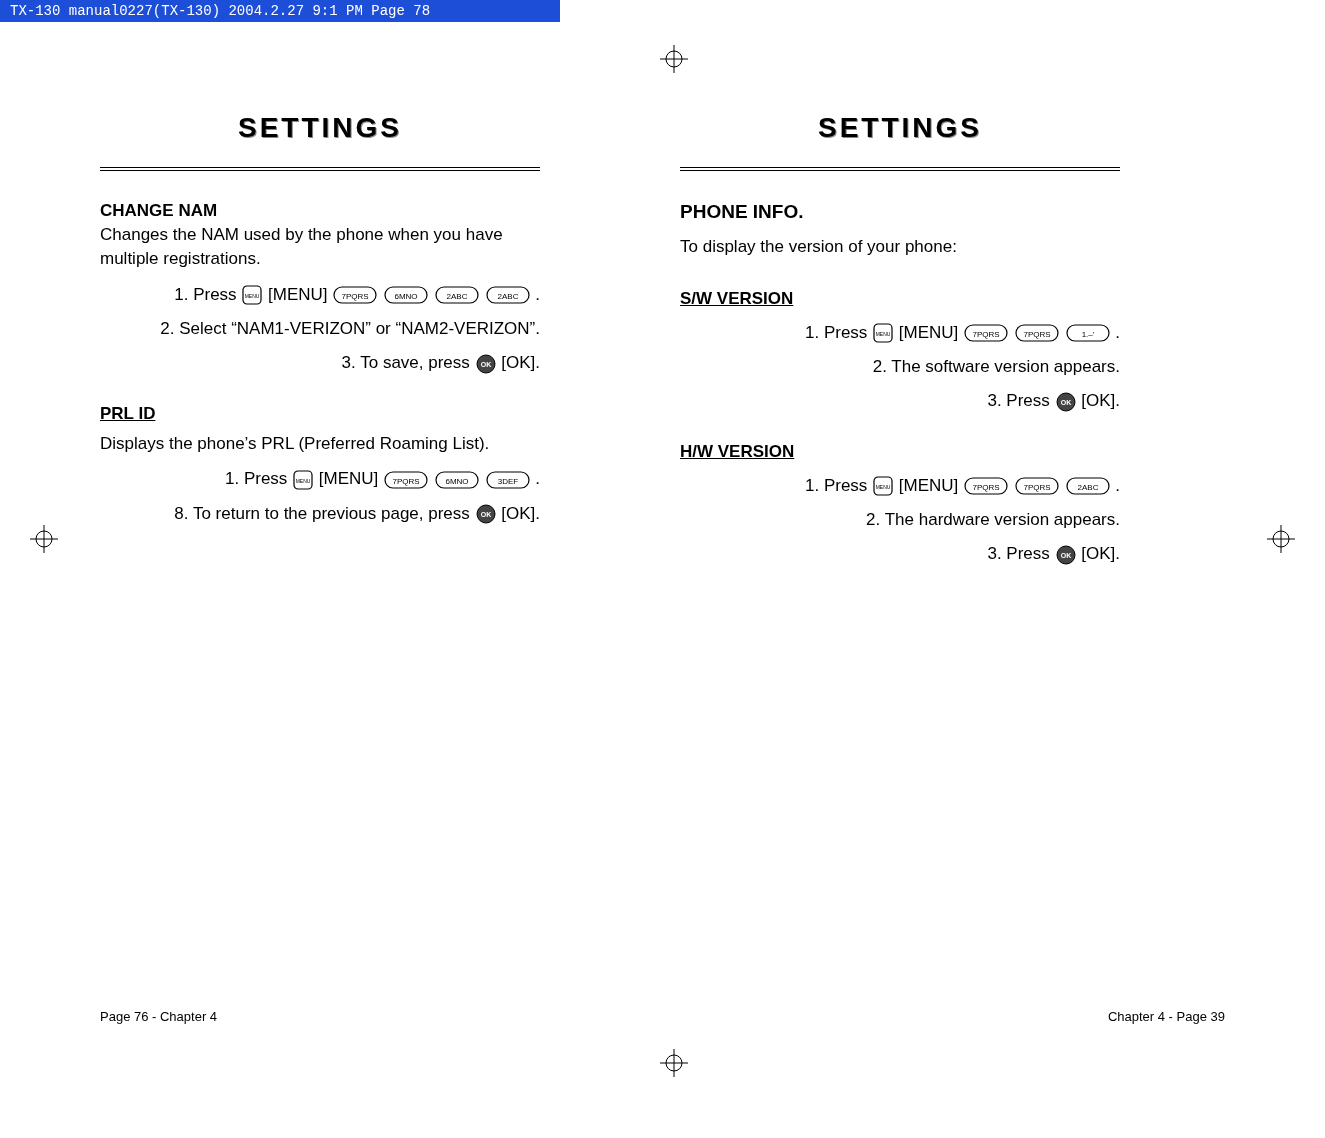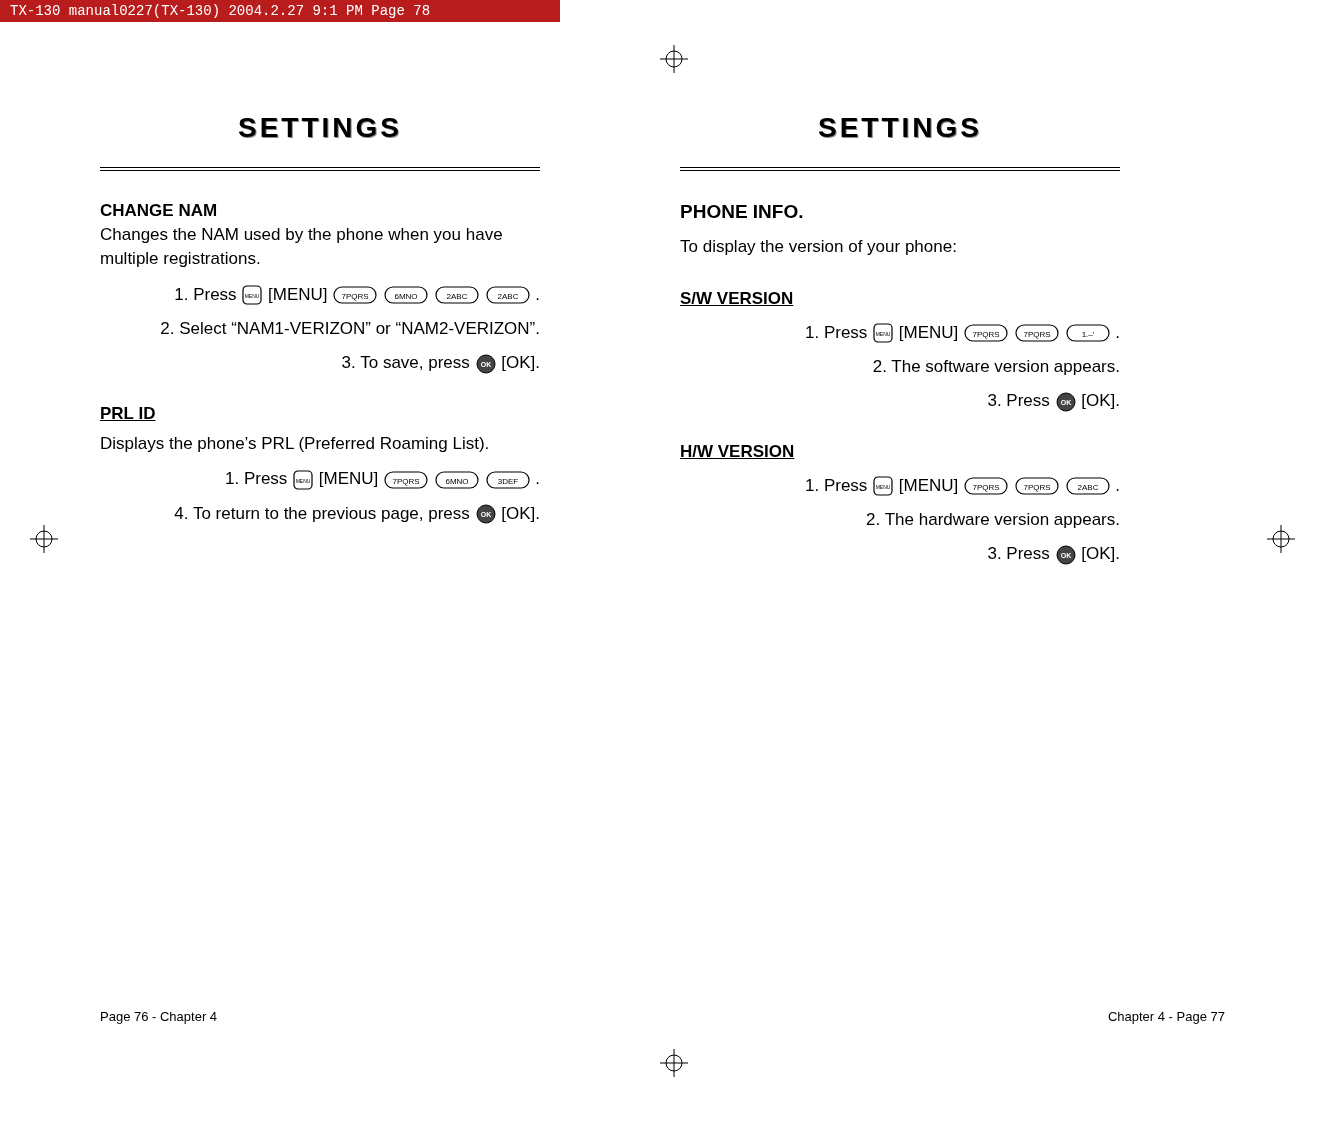--- a/index.html
+++ b/index.html
@@ -6,21 +6,21 @@
     margin: 0;
     padding: 0;
     width: 1325px;
     height: 1138px;
     background: #fff;
     font-family: Arial, Helvetica, sans-serif;
     color: #000;
     position: relative;
   }
   .header-bar {
-    background: #b91c1c;
+    background: #1d4ed8;
     color: #fff;
     font-family: "Courier New", monospace;
     font-size: 14px;
     padding: 3px 10px;
     width: 540px;
   }
   .page {
     padding: 90px 100px 40px 100px;
     display: flex;
     gap: 140px;
@@ -217,21 +217,21 @@
       <span class="icon">
           <svg width="44" height="18">
             <use href="#pill"></use>
             <text x="22" y="13" font-size="8" text-anchor="middle">3DEF</text>
           </svg>
         </span>
       <span>.</span>
     </div>
 
     <div class="step">
-      <span>4. To return to the previous page, press </span>
+      <span>8. To return to the previous page, press </span>
       <span class="icon">
           <svg width="20" height="20">
             <use href="#ok-key"></use>
           </svg>
         </span>
       <span> [OK].</span>
     </div>
   </div>
 
   <div class="col">
@@ -316,13 +316,13 @@
           <svg width="20" height="20">
             <use href="#ok-key"></use>
           </svg>
         </span>
       <span> [OK].</span>
     </div>
   </div>
 </div>
 
 <div class="footer footer-left">Page 76 - Chapter 4</div>
-<div class="footer footer-right">Chapter 4 - Page 77</div>
+<div class="footer footer-right">Chapter 4 - Page 39</div>
 
 </body></html>

